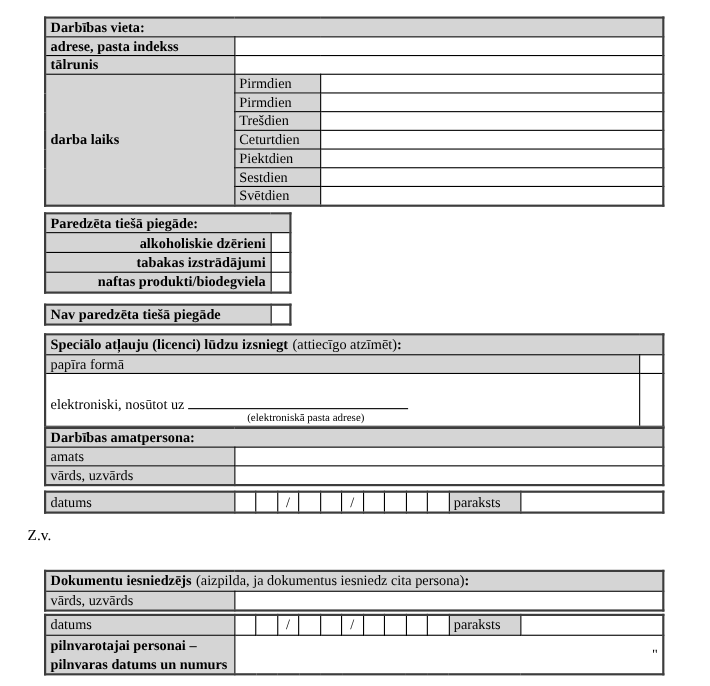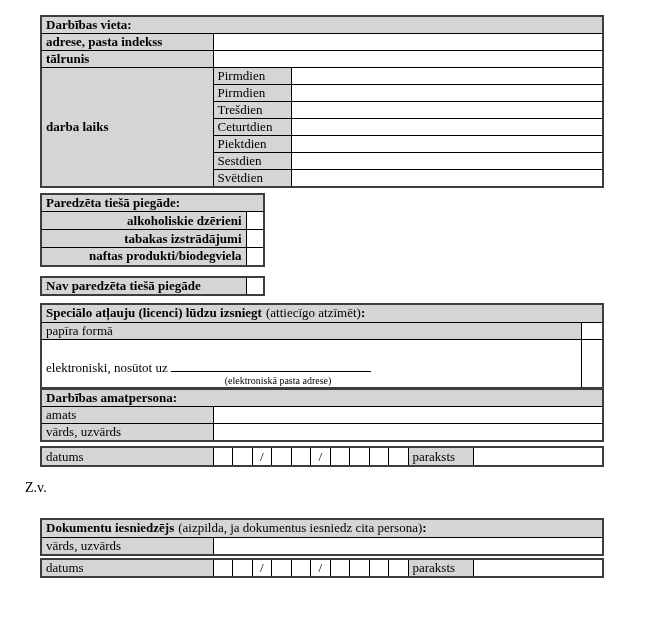--- a/index.html
+++ b/index.html
@@ -243,14 +243,21 @@
     <td class="dbox"></td>
     <td class="dbox"></td>
     <td class="dbox">/</td>
     <td class="dbox"></td>
     <td class="dbox"></td>
     <td class="dbox"></td>
     <td class="dbox"></td>
     <td class="gray">paraksts</td>
     <td></td>
   </tr>
+  <tr style="height:32px">
+    <td class="gray vtop">
+      <div class="two-line b">pilnvarotajai personai –</div>
+      <div class="two-line b">pilnvaras datums un numurs</div>
+    </td>
+    <td colspan="12" class="quote-cell"><span>"</span></td>
+  </tr>
 </tbody>
   </table>
 
 </body></html>

